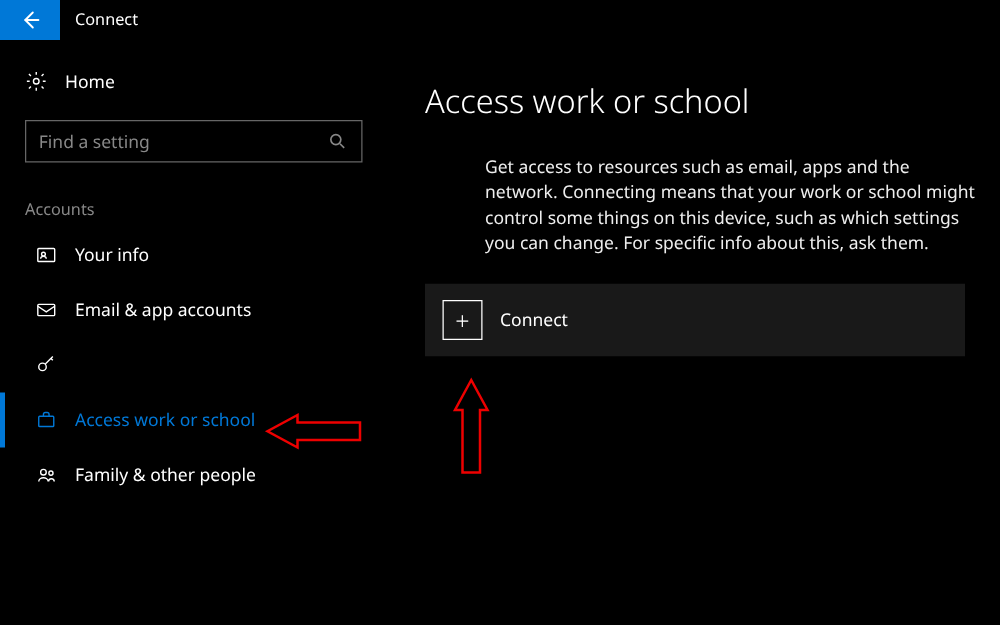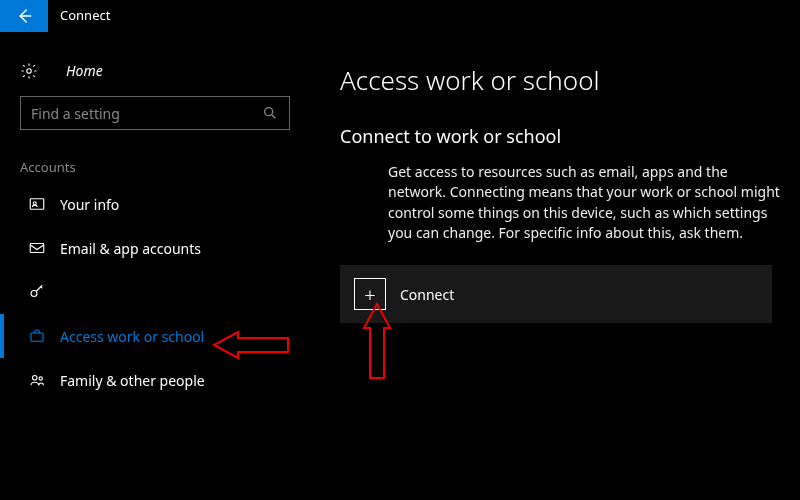--- a/index.html
+++ b/index.html
@@ -15,22 +15,22 @@
   }
   .back-btn {
     width: 48px; background: #0078d7; color: #fff;
     display: flex; align-items: center; justify-content: center;
     font-size: 16px;
   }
   .title-text { padding: 6px 12px; font-size: 13px; color: #fff; }
   .body { display: flex; height: calc(500px - 32px); }
   .sidebar { width: 300px; padding: 18px 0 0 0; }
   .home-row {
-    display: flex; align-items: flex-end; gap: 28px;
-    padding: 6px 20px; height: 36px; font-style: italic;
+    display: flex; align-items: flex-start; gap: 14px;
+    padding: 6px 20px; height: 36px;
   }
   .icon { width: 18px; height: 18px; flex: 0 0 18px; display:flex; align-items:center; justify-content:center; }
   .search-wrap { padding: 10px 20px 18px 20px; }
   .search {
     width: 270px; height: 34px; border: 1px solid #666; background: #000;
     display: flex; align-items: center; padding: 0 10px; justify-content: space-between;
   }
   .search input {
     background: transparent; border: none; outline: none;
     color: #aaa; font-size: 14px; width: 200px;
@@ -153,21 +153,20 @@
             <path d="M4 19c0-2.5 2.5-4 5-4s5 1.5 5 4M14.5 19c0-2 1.5-3 3-3s3 1 3 3"></path>
         </svg>
       </span>
       <span>Family &amp; other people</span>
     </div>
 
   </aside>
 
   <main class="main">
     <h1 class="h1">Access work or school</h1>
-    <h2 class="h2">Connect to work or school</h2>
     <p class="desc">Get access to resources such as email, apps and the network. Connecting means that your work or school might control some things on this device, such as which settings you can change. For specific info about this, ask them.</p>
     <div class="connect-btn">
       <div class="plus-box">
         <span>+</span>
       </div>
       <span>Connect</span>
     </div>
   </main>
 </div>
 

